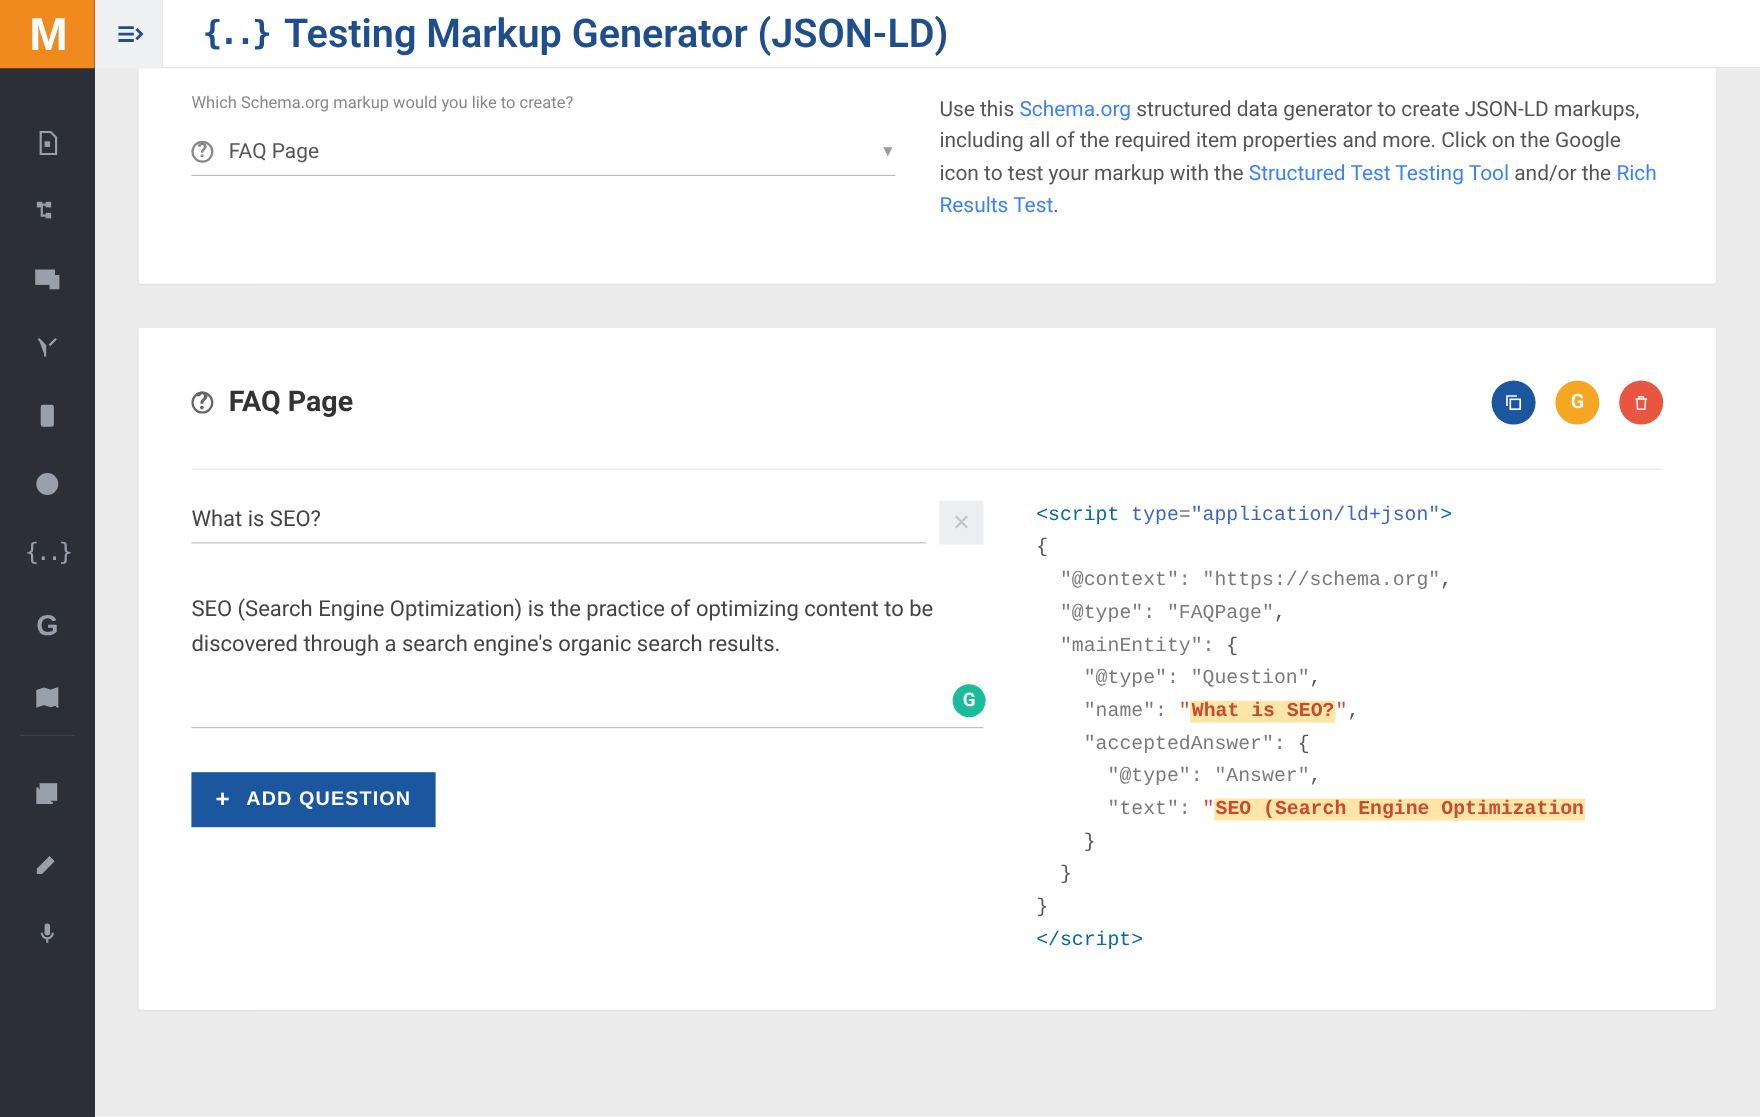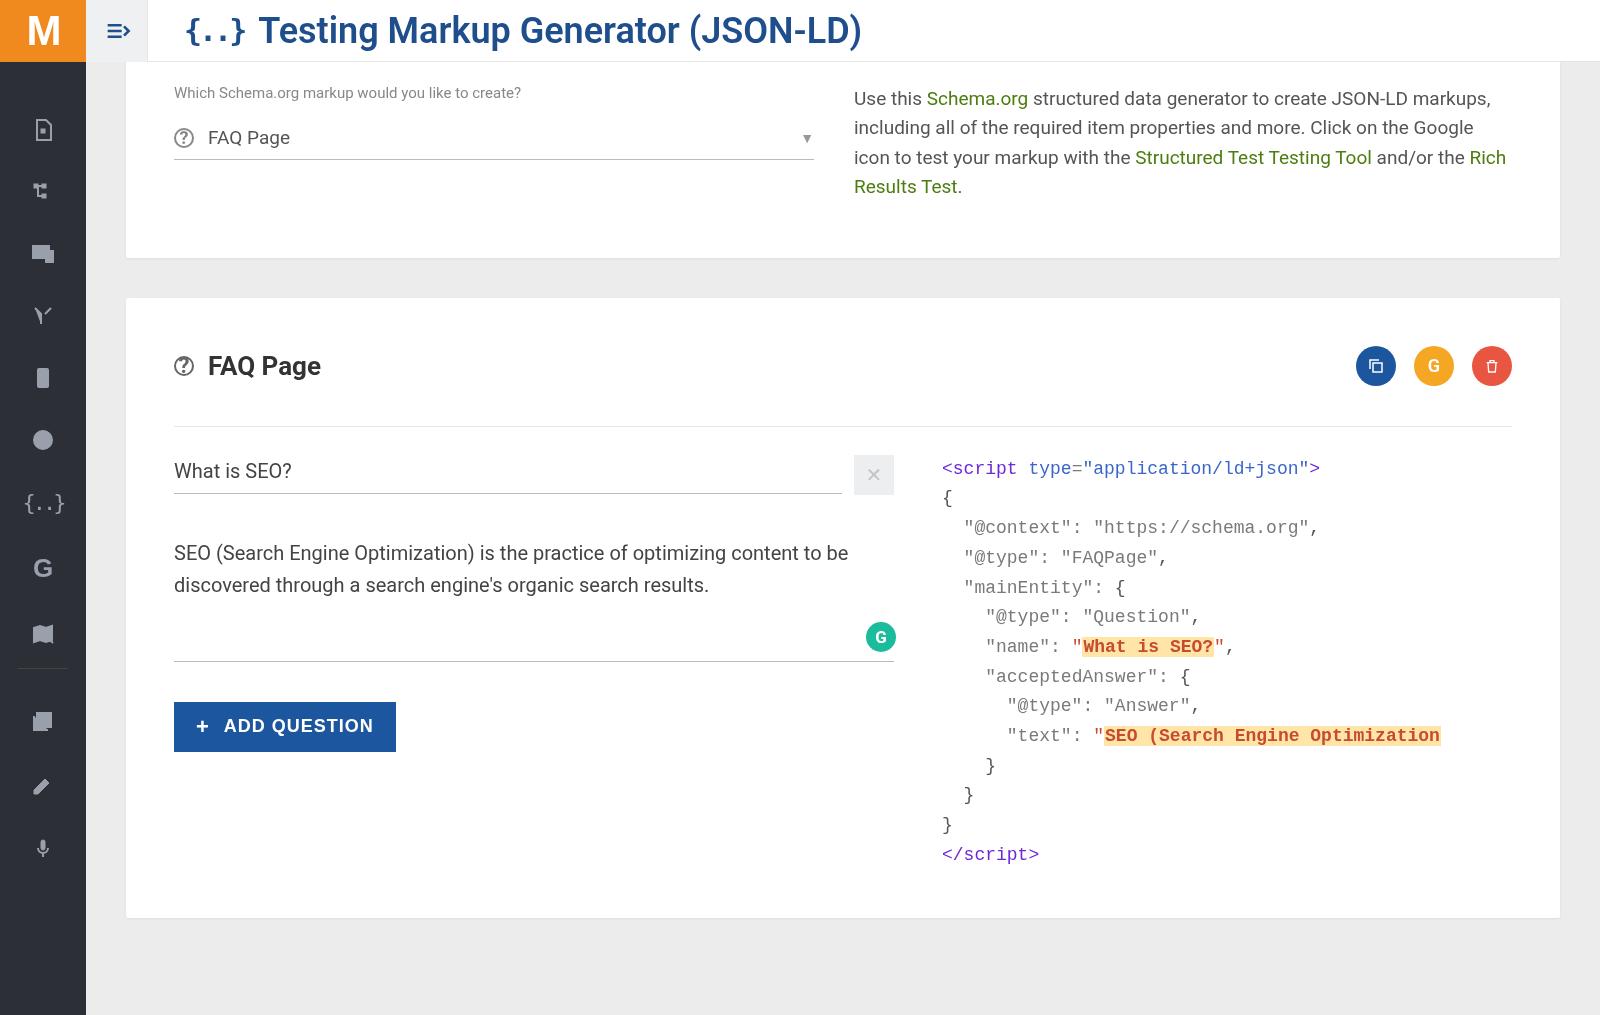--- a/index.html
+++ b/index.html
@@ -107,21 +107,21 @@
     display: flex; align-items: center;
     border-bottom: 1px solid #bbb;
     padding: 6px 0 10px 0;
     cursor: pointer;
   }
   .select-box .help { color: #888; margin-right: 14px; font-size: 18px; }
   .select-value { flex: 1; color: #555; font-size: 19px; }
   .select-caret { color: #999; font-size: 14px; }
 
   .intro { flex: 1; font-size: 19px; line-height: 1.55; color: #555; }
-  .intro a { color: #4d7c0f; text-decoration: none; text-align: right; }
+  .intro a { color: #3b82f6; text-decoration: none; text-align: right; }
 
   
   .main-card { margin-top: 40px; padding: 48px; }
   .mc-header {
     display: flex; align-items: center;
     padding-bottom: 40px;
   }
   .mc-title { display:flex; align-items:center; gap:14px; font-size: 26px; font-weight: 700; color: #333; }
   .mc-title .help { color:#666; font-size:22px; }
   .mc-actions { margin-left: auto; display:flex; gap:18px; }
@@ -180,21 +180,21 @@
   .add-btn {
     display:inline-flex; align-items:center; gap:14px;
     background:#1b569e; color:#fff;
     padding: 12px 22px;
     font-size: 18px; letter-spacing: 1px; font-weight:600;
     cursor:pointer; border:none;
   }
   .add-btn .plus { font-size: 22px; }
 
   
-  .tok-tag { color:#6d28d9;text-align:center; }
+  .tok-tag { color:#0369a1;text-align:center; }
   .tok-attr { color:#3b66c9; }
   .tok-op { color:#7a7a7a; }
   .tok-str { color:#7a7a7a; }
   .tok-key { color:#7a7a7a; }
   .tok-punc { color:#555; }
   .tok-hl { background:#ffe6a8; color:#c84a31; font-weight:600; padding:0 1px; }
   .tok-strred { color:#c84a31; }
 
   .help { display:inline-flex; width:20px; height:20px; border:2px solid currentColor; border-radius:50%; align-items:center; justify-content:center; font-size:13px; font-weight:700; }
 </style>

